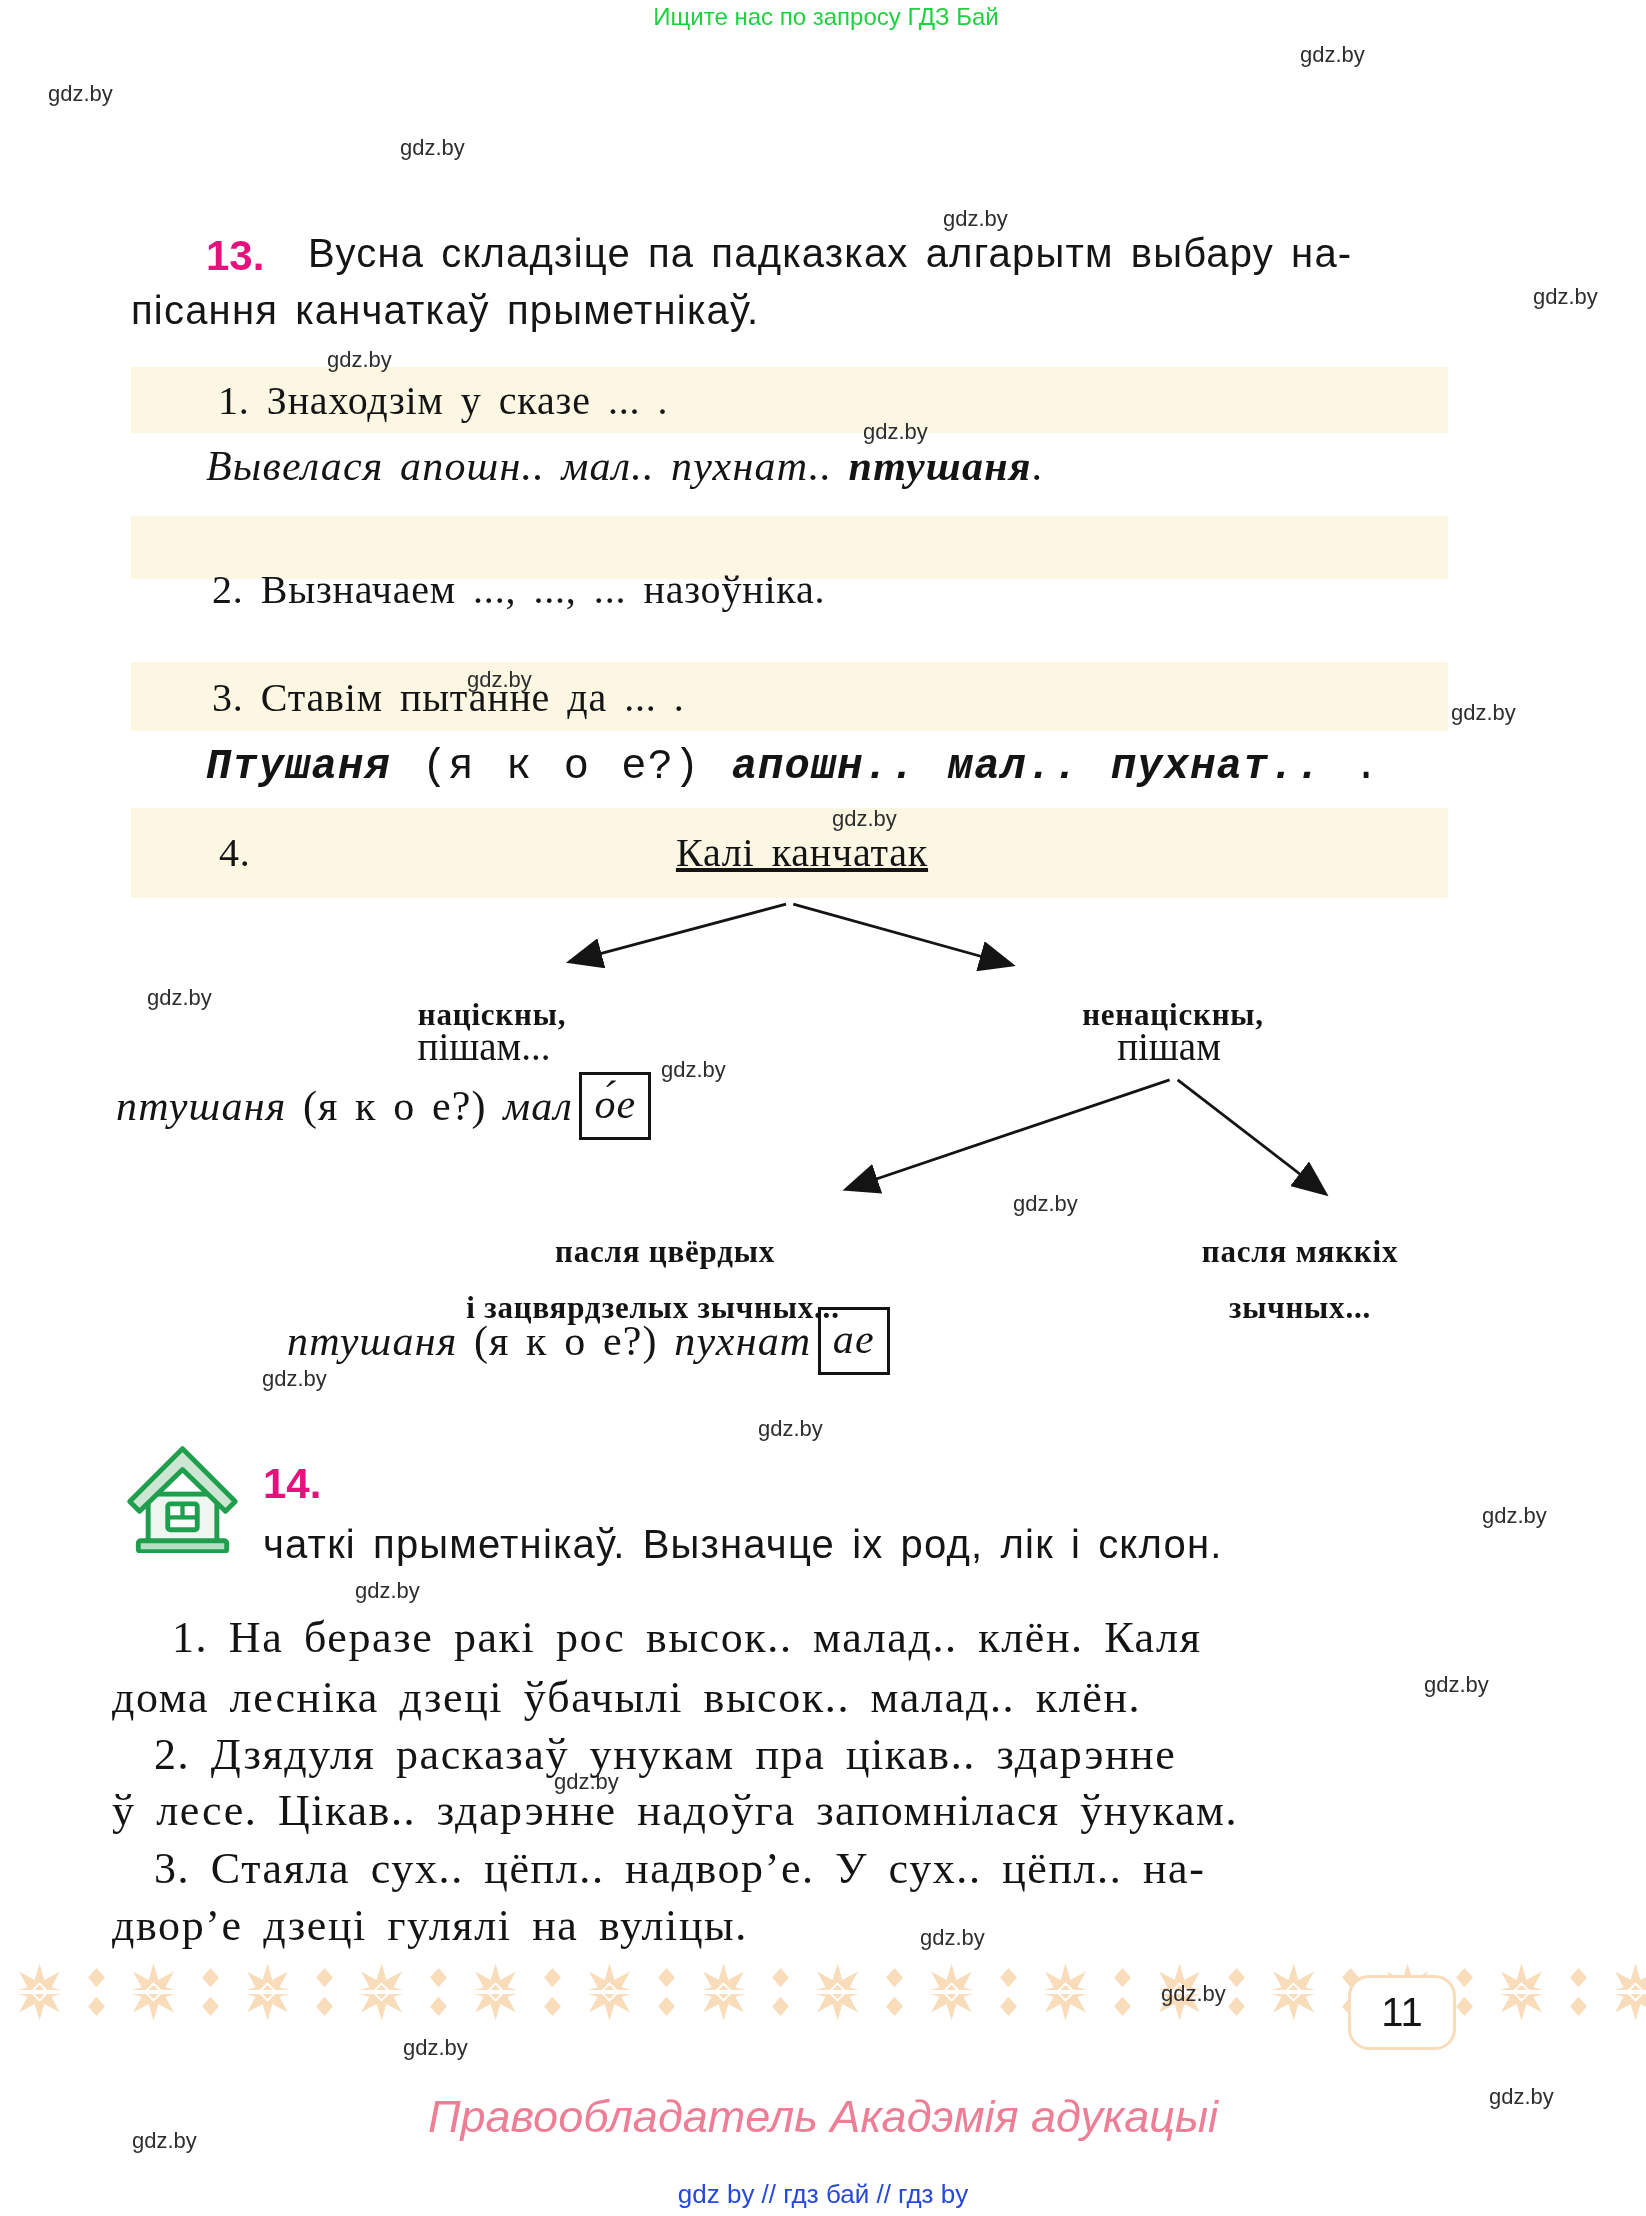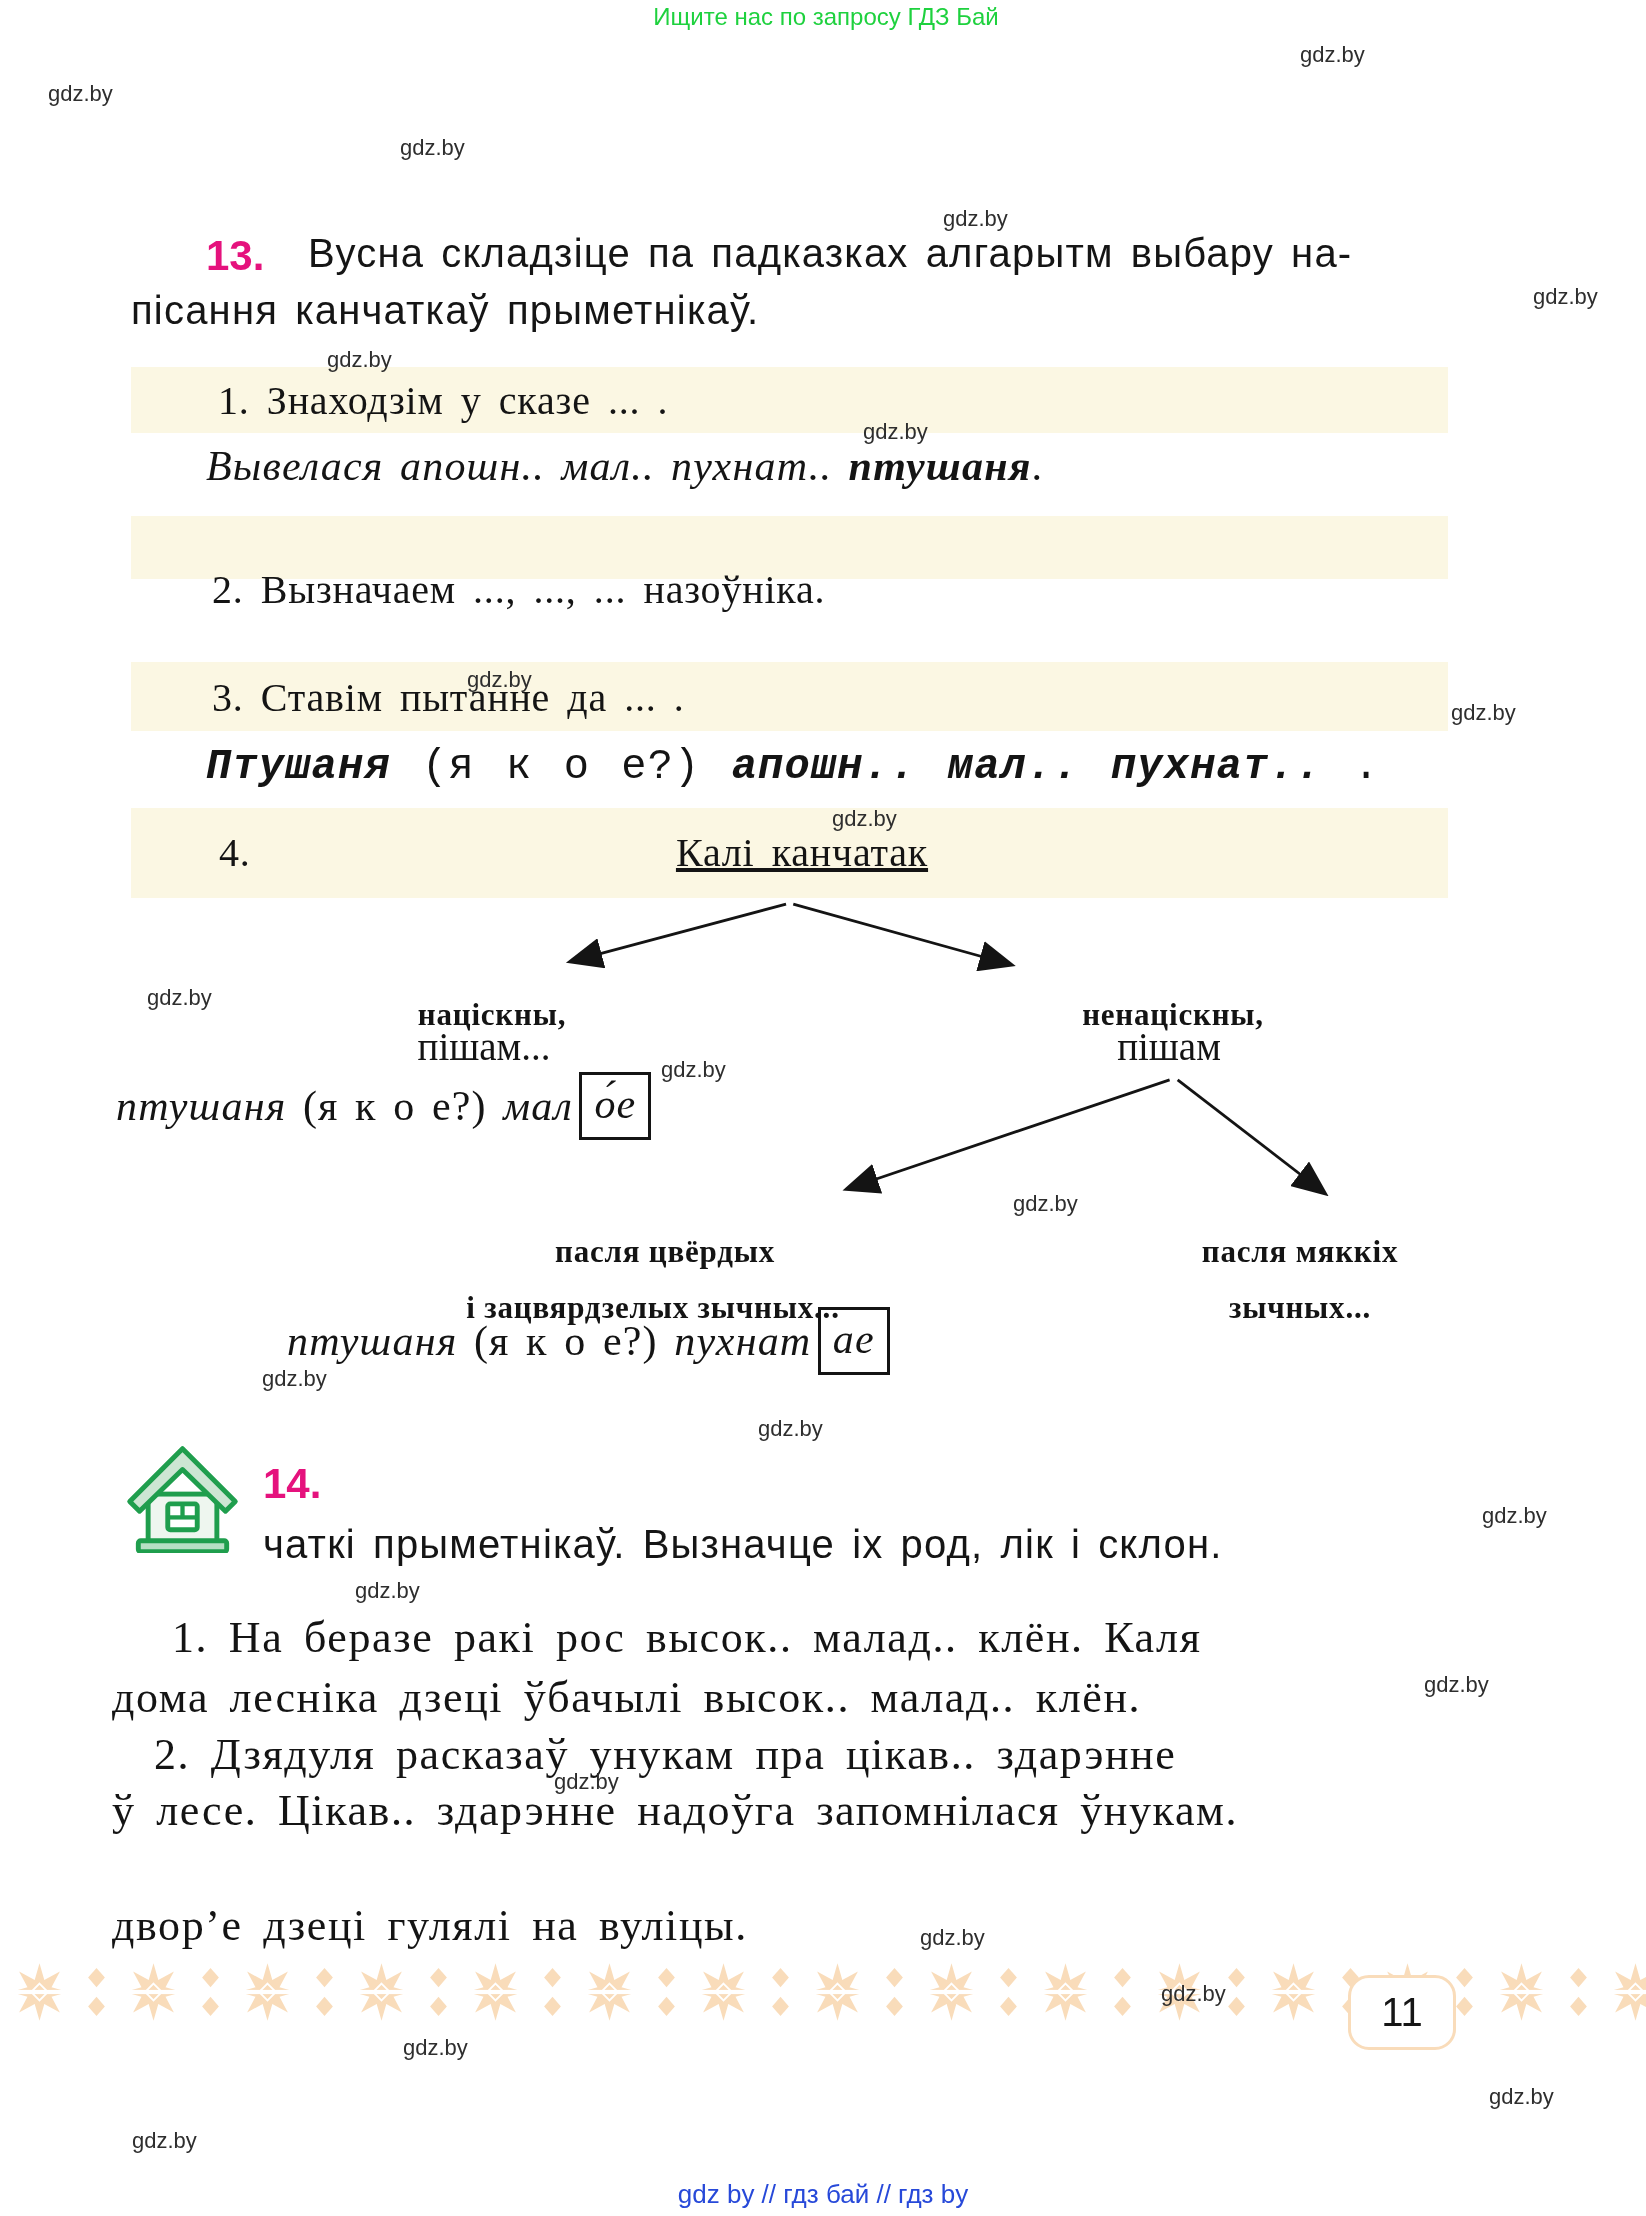--- a/index.html
+++ b/index.html
@@ -155,20 +155,21 @@
     <line x1="50" y1="48" x2="50" y2="59" stroke="#1f9e4d" stroke-width="3.5"></line>
   </svg>
 
   <span class="abs ex-num" style="left:263px; top:1460px;">14.</span>
   <span class="abs ex-head" style="left:263px; top:1522px;">чаткі прыметнікаў. Вызначце іх род, лік і склон.</span>
 
   <span class="abs content" style="left:172px; top:1612px;">1. На беразе ракі рос высок.. малад.. клён. Каля</span>
   <span class="abs content" style="left:112px; top:1672px;">дома лесніка дзеці ўбачылі высок.. малад.. клён.</span>
   <span class="abs content" style="left:154px; top:1729px;">2. Дзядуля расказаў унукам пра цікав.. здарэнне</span>
   <span class="abs content" style="left:112px; top:1785px;">ў лесе. Цікав.. здарэнне надоўга запомнілася ўнукам.</span>
+  <span class="abs content" style="left:154px; top:1843px;">3. Стаяла сух.. цёпл.. надвор’е. У сух.. цёпл.. на-</span>
   <span class="abs content" style="left:112px; top:1900px;">двор’е дзеці гулялі на вуліцы.</span>
 
   <div class="ornament" id="ornament">
       <svg width="79" height="60" viewBox="0 0 100 100">
   <polygon fill="#f9dcba" points="98,50 70,58 84,84 58,70 50,98 42,70 16,84 30,58 2,50 30,42 16,16 42,30 50,2 58,30 84,16 70,42"></polygon>
   <rect x="0" y="46.5" width="100" height="7" fill="#ffffff"></rect>
   <polygon points="50,36 64,50 50,64 36,50" fill="none" stroke="#ffffff" stroke-width="3"></polygon>
 </svg>
       <svg width="35" height="60" viewBox="0 0 44 100">
   <polygon fill="#f9dcba" points="22,10 36,26 22,42 8,26"></polygon>
@@ -295,16 +296,17 @@
   <polygon fill="#f9dcba" points="98,50 70,58 84,84 58,70 50,98 42,70 16,84 30,58 2,50 30,42 16,16 42,30 50,2 58,30 84,16 70,42"></polygon>
   <rect x="0" y="46.5" width="100" height="7" fill="#ffffff"></rect>
   <polygon points="50,36 64,50 50,64 36,50" fill="none" stroke="#ffffff" stroke-width="3"></polygon>
 </svg>
     </div>
 
   <div class="pagenum-box">
     <span>11</span>
   </div>
 
+  <div class="copyright">Правообладатель Акадэмія адукацыі</div>
   <a class="footer-links">gdz by  //  гдз бай  //  гдз by</a>
 
 </div>
 
 
 </body></html>

